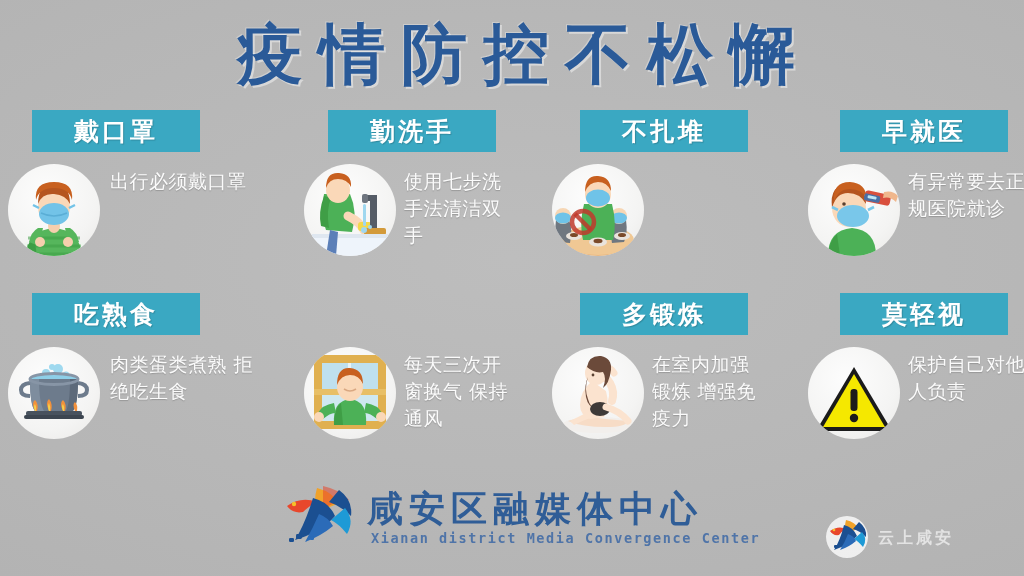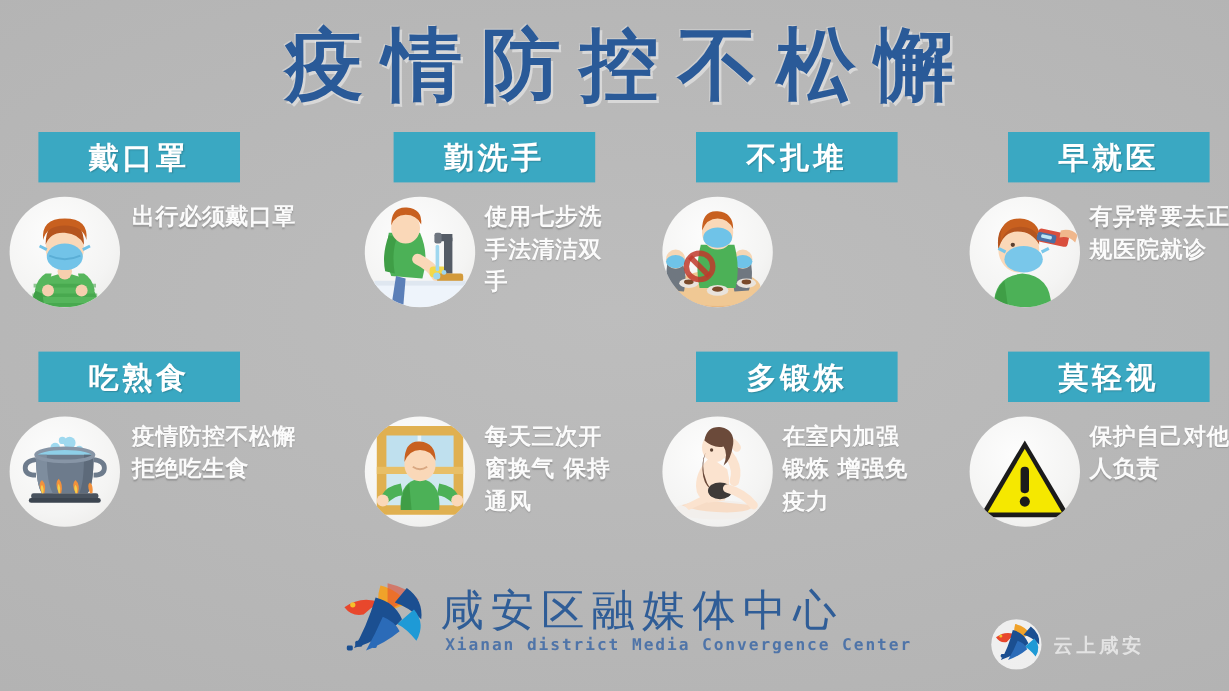--- a/index.html
+++ b/index.html
@@ -100,41 +100,40 @@
     position: absolute;
     top: 8px;
     left: 110px;
     width: 146px;
     font-family: "DejaVu Serif", "Liberation Serif", serif;
     font-size: 19px;
     line-height: 27px;
     color: #fbfbfb;
     text-shadow: 0 1px 1px rgba(90,90,90,.35);
     letter-spacing: .5px;
-    font-weight: bold;
   }
   .cell.c1 .desc { left: 148px; width: 108px; }
   .cell.c2 .desc { left: 140px; width: 116px; }
   .cell.c3 .desc { left: 140px; width: 118px; }
 
   
   #footer-logo {
     position: absolute;
     left: 283px;
     top: 482px;
     width: 452px;
     height: 72px;
   }
   #footer-mark { position: absolute; left: 0; top: 2px; width: 78px; height: 62px; }
   #footer-cn {
     position: absolute;
     left: 84px; top: 3px;
     font-family: "DejaVu Sans", "Liberation Sans", sans-serif;
     font-size: 36px;
-    font-weight: normal;
+    font-weight: bold;
     letter-spacing: 6px;
     color: #2f5d97;
     white-space: nowrap;
   }
   #footer-en {
     position: absolute;
     left: 88px; top: 48px;
     font-family: "DejaVu Sans Mono", "Liberation Mono", monospace;
     font-size: 13.5px;
     font-weight: bold;
@@ -318,21 +317,21 @@
               <path d="M27 64 q-2-5 0-7 q2 3 1 7z" fill="#f5d04a"></path>
               <path d="M41 64 q-4-9 0-12 q4 5 2 12z" fill="#f2913c"></path>
               <path d="M41 64 q-2-5 0-8 q2 4 1 8z" fill="#f5d04a"></path>
               <path d="M55 64 q-4-8 0-11 q4 4 2 11z" fill="#f2913c"></path>
               <path d="M55 64 q-2-5 0-7 q2 3 1 7z" fill="#f5d04a"></path>
               <path d="M67 64 q-3-7 0-9 q3 3 2 9z" fill="#f2913c"></path>
             </g>
             <rect x="16" y="68" width="60" height="4" rx="2" fill="#3c4550"></rect>
           </svg>
         </div>
-        <div class="desc">疫情防控不松懈 拒绝吃生食</div>
+        <div class="desc">肉类蛋类煮熟 拒绝吃生食</div>
       </div>
     </div>
 
     <div class="cell c1">
       <div class="body">
         <div class="icon-circle">
           <svg viewBox="0 0 92 92" width="92" height="92">
             <rect x="14" y="12" width="64" height="66" fill="#cfe8f0"></rect>
             <rect x="14" y="12" width="64" height="30" fill="#bfe0ee"></rect>
             <rect x="44" y="12" width="3" height="66" fill="#e9f4f8"></rect>

